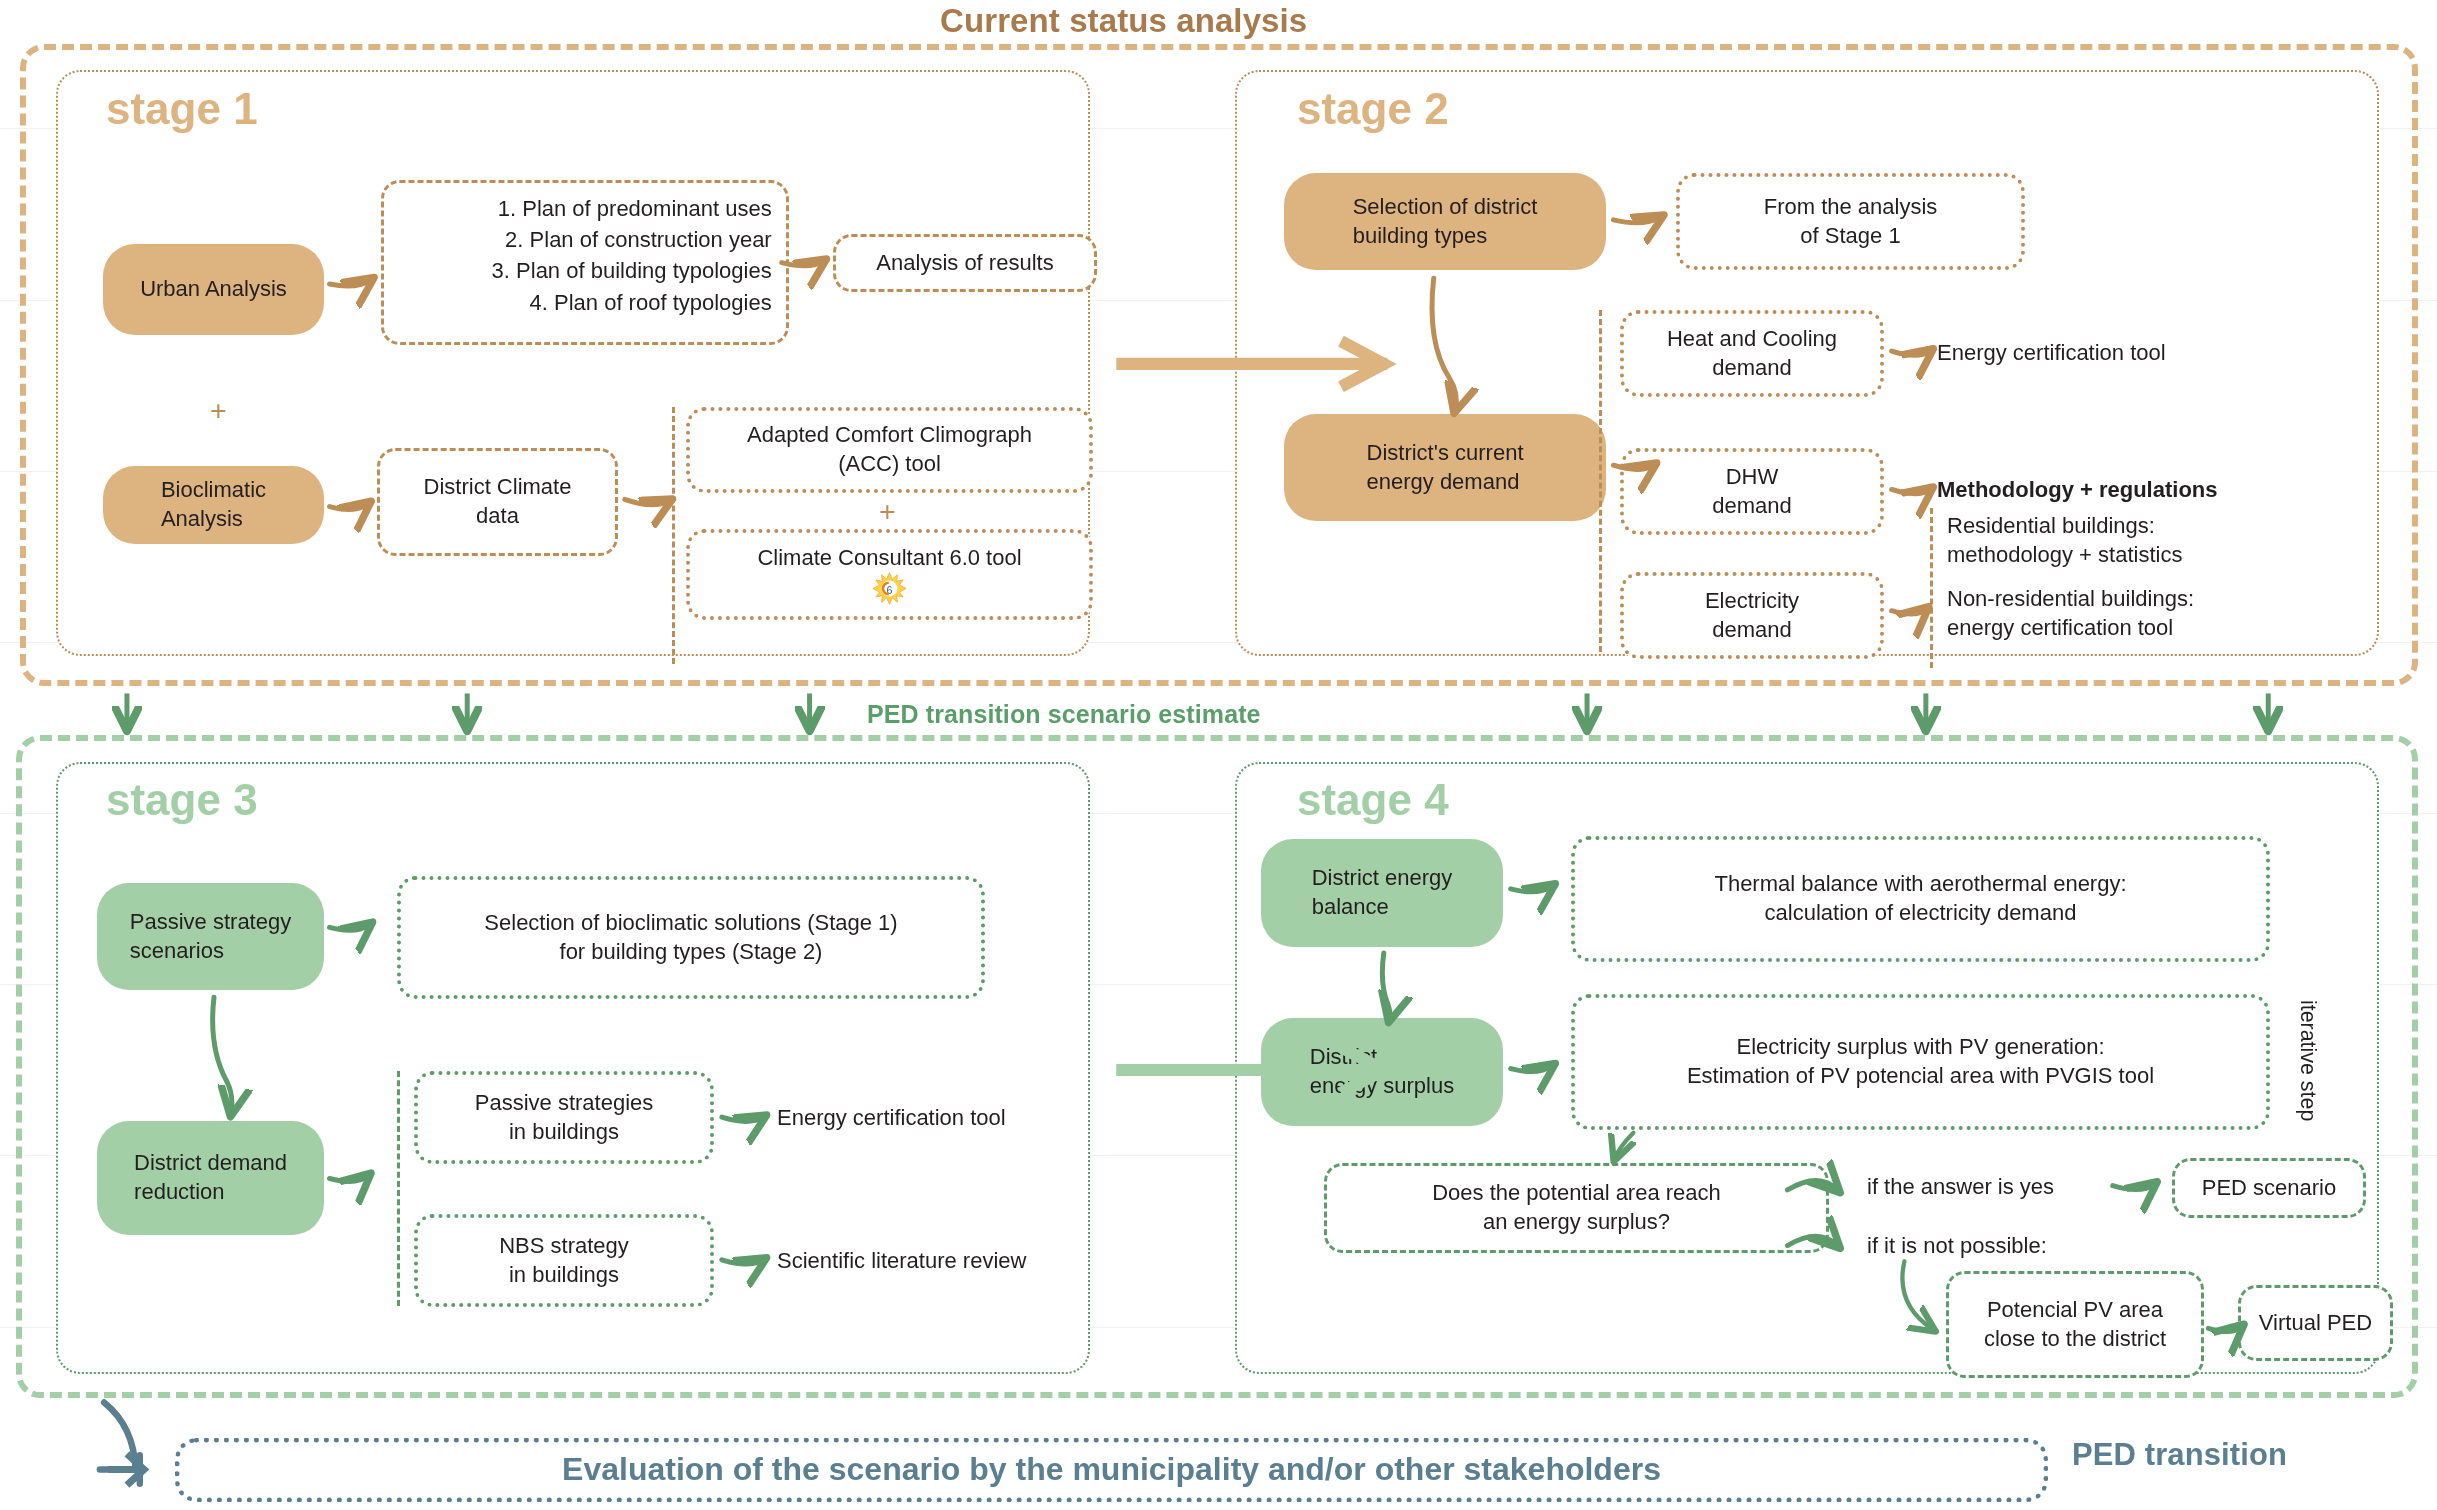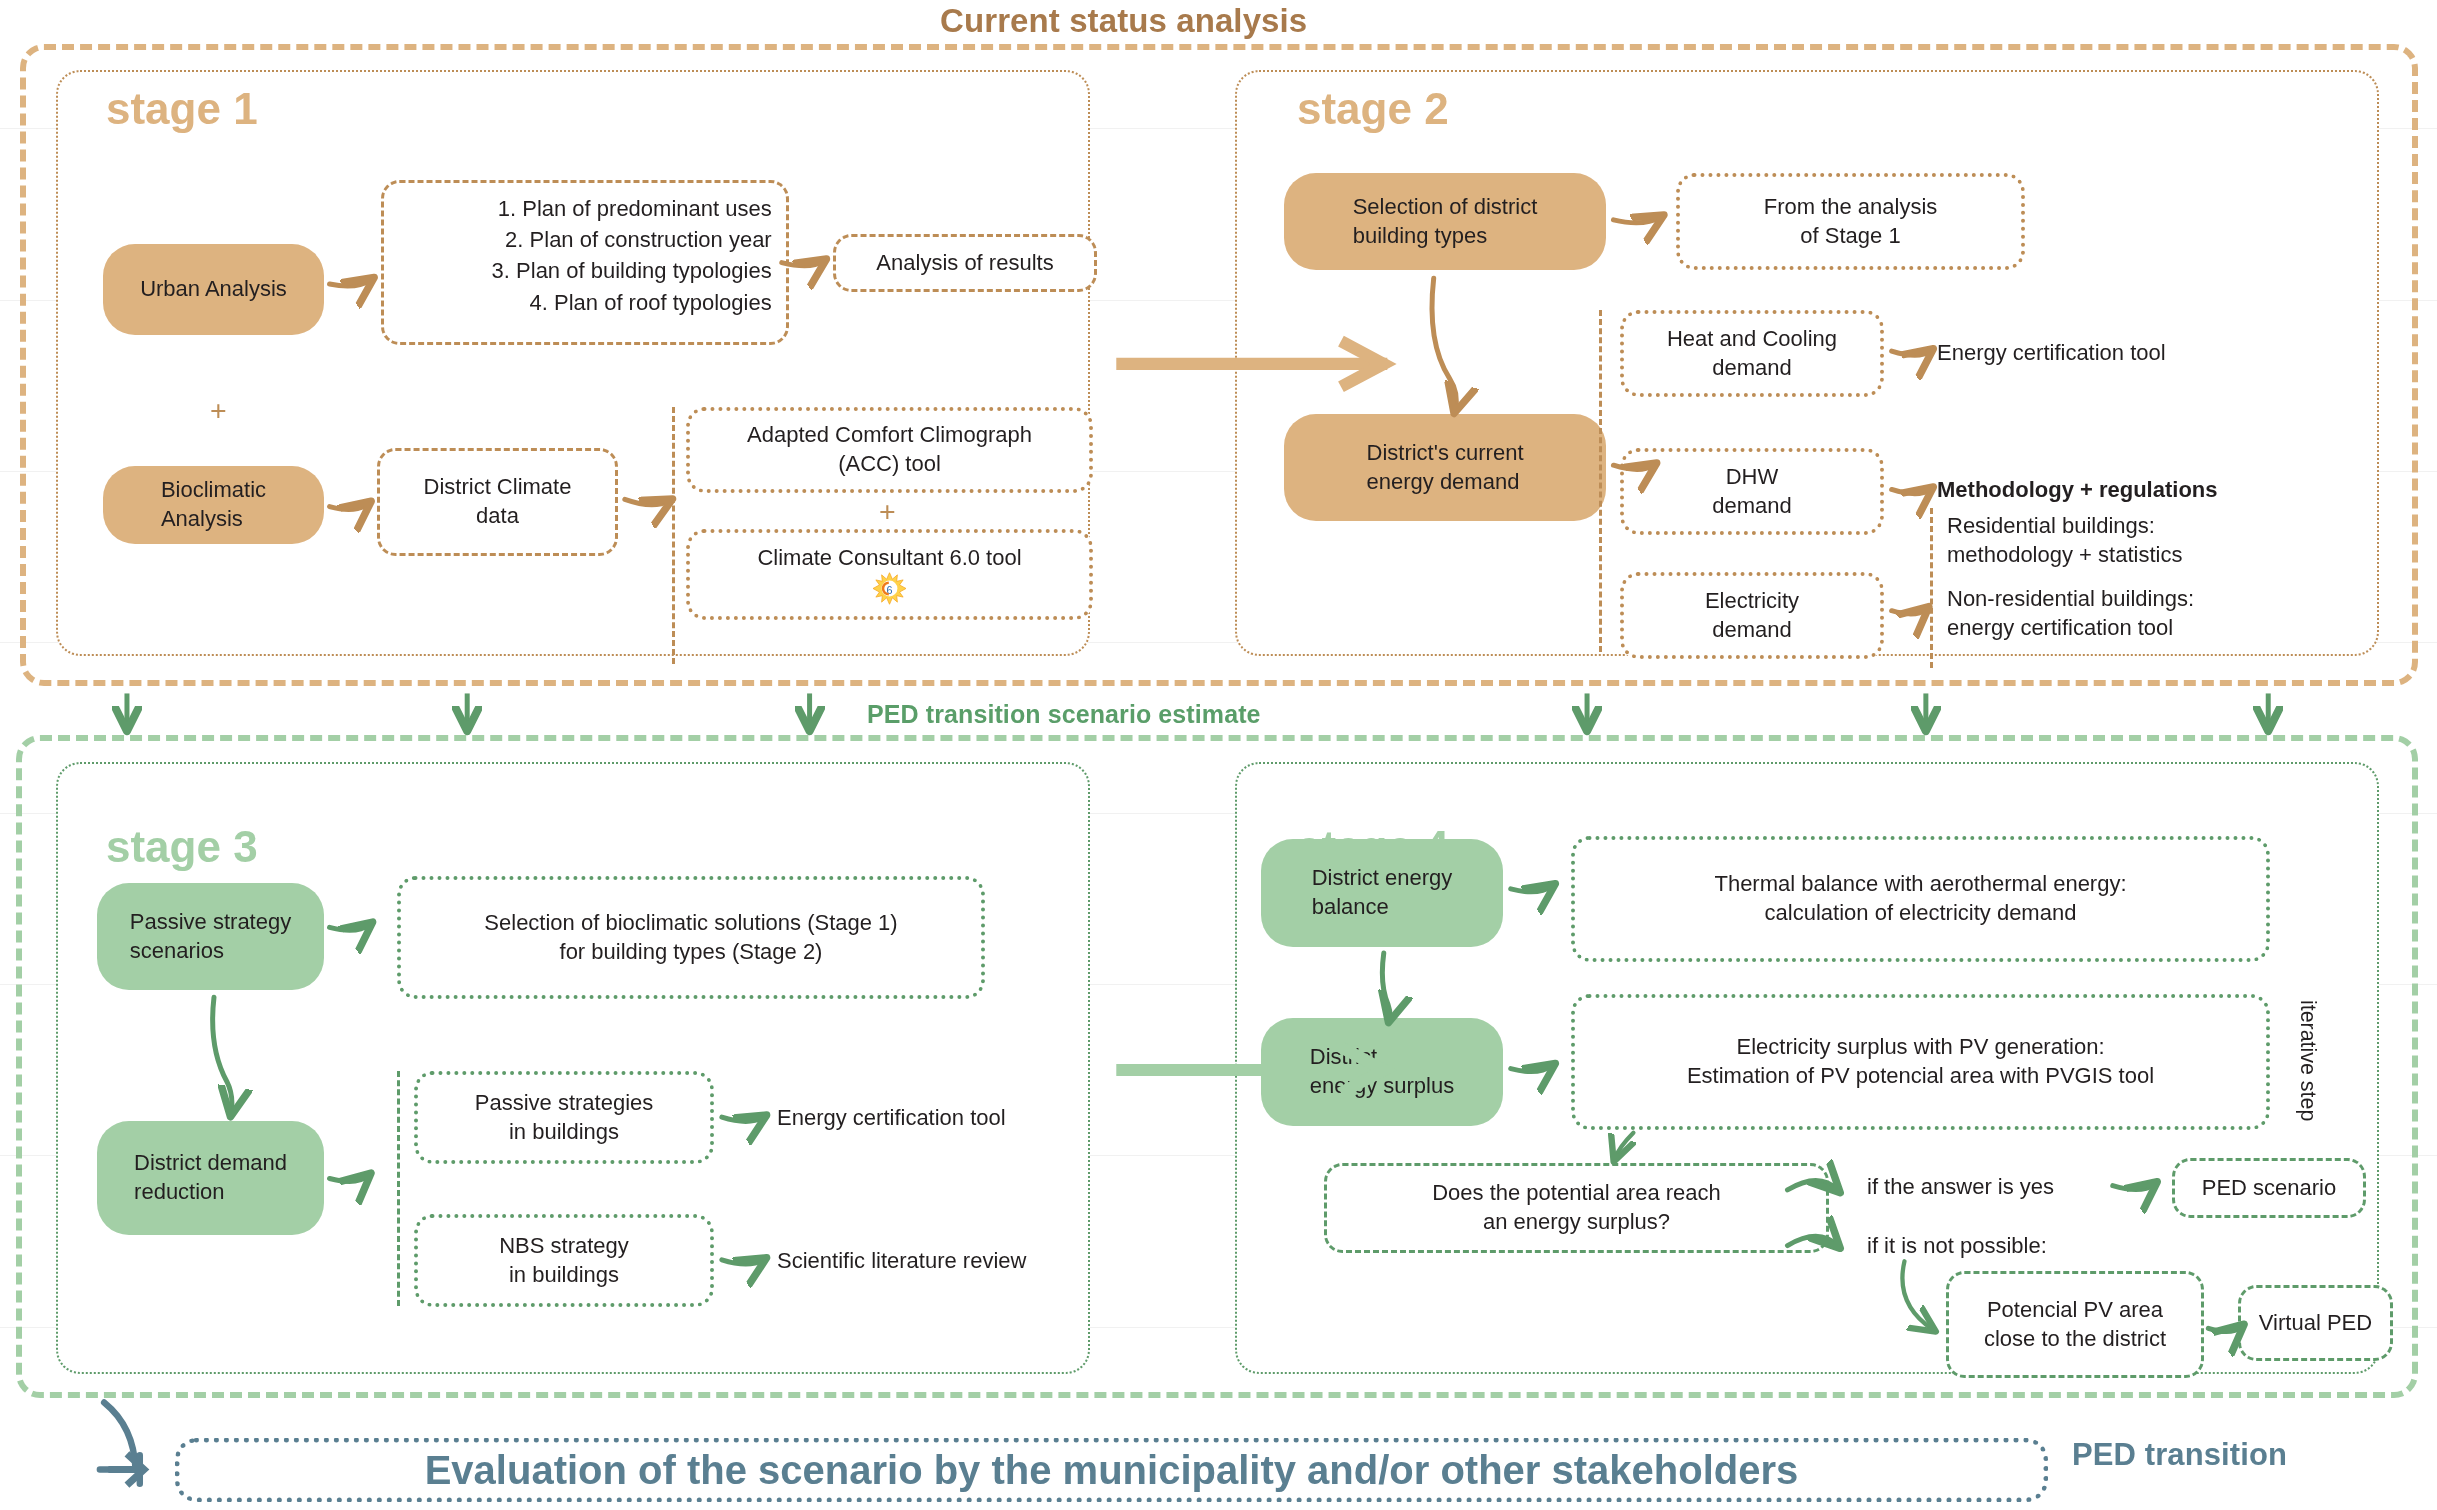--- a/index.html
+++ b/index.html
@@ -30,21 +30,21 @@
   
   .stage-panel{border-radius:24px;background:#fff;}
   .sp-tan{border:2.9px dotted var(--tan-dash);}
   .sp-grn{border:2.9px dotted var(--grn-dash);}
   #panel1{left:56px;top:70px;width:1034px;height:586px;}
   #panel2{left:1235px;top:70px;width:1144px;height:586px;}
   #panel3{left:56px;top:762px;width:1034px;height:612px;}
   #panel4{left:1235px;top:762px;width:1144px;height:612px;}
   .stage-label{font-size:44px;font-weight:bold;}
   .st-tan{color:var(--tan);}
-  .st-grn{color:var(--grn);margin-top:47px;}
+  .st-grn{color:var(--grn);}
   
   .blk{border-radius:32px;display:flex;align-items:center;justify-content:center;
        text-align:left;line-height:1.22;font-size:22px;padding:4.3px 7.1px;}
   .blk-tan{background:var(--tan);}
   .blk-grn{background:var(--grn);}
   
   .dbox{border-radius:18.5px;display:flex;align-items:center;justify-content:center;
         text-align:center;line-height:1.3;font-size:22px;background:#fff;padding:2.9px 8.6px;}
   .d-tan-dash{border:3.6px dashed var(--tan-dash);}
   .d-tan-dot{border:4.3px dotted var(--tan-dash);}
@@ -257,21 +257,21 @@
 <div class="abs dbox d-grn-dash" style="left:1946px;top:1271px;width:258px;height:107px;">
   <span class="plain">Potencial PV area
 close to the district</span>
 </div>
 
 <div class="abs dbox d-grn-dash" style="left:2238px;top:1285px;width:155px;height:76px;">
   <span>Virtual PED</span>
 </div>
 
 <div class="abs dbox d-blue-dot" style="left:175px;top:1438px;width:1873px;height:64px;border-radius:21.4px;">
-  <span style="font-size:40px;font-weight:bold;color:var(--blue);">Evaluation of the scenario by the municipality and/or other stakeholders</span>
+  <span style="font-size:32px;font-weight:bold;color:var(--blue);">Evaluation of the scenario by the municipality and/or other stakeholders</span>
 </div>
 
 <svg id="arrows" viewBox="0 0 3418 2118" width="2438" height="1511">
   <defs>
     <marker id="ah-tan" markerWidth="7" markerHeight="7" refX="5.2" refY="3.5" orient="auto">
       <path d="M0,0.6 L6,3.5 L0,6.4" fill="none" stroke="#bd8d56" stroke-width="1.5" stroke-linecap="round" stroke-linejoin="round"></path>
     </marker>
     <marker id="ah-grn" markerWidth="7" markerHeight="7" refX="5.2" refY="3.5" orient="auto">
       <path d="M0,0.6 L6,3.5 L0,6.4" fill="none" stroke="#5e9b6a" stroke-width="1.5" stroke-linecap="round" stroke-linejoin="round"></path>
     </marker>

